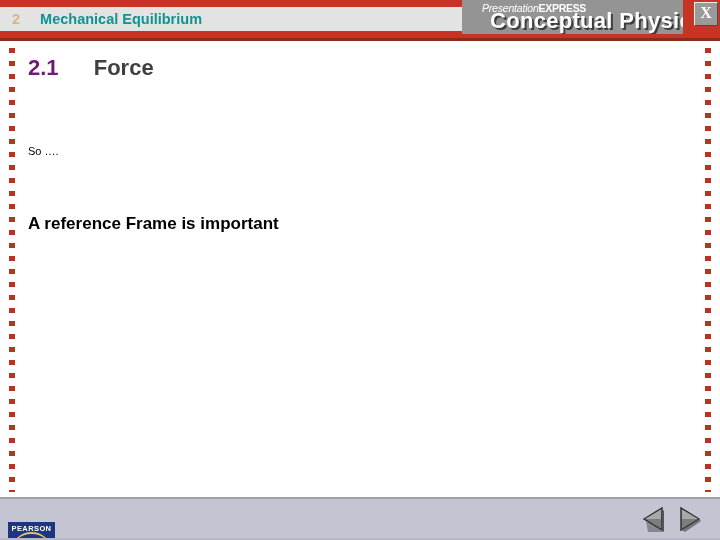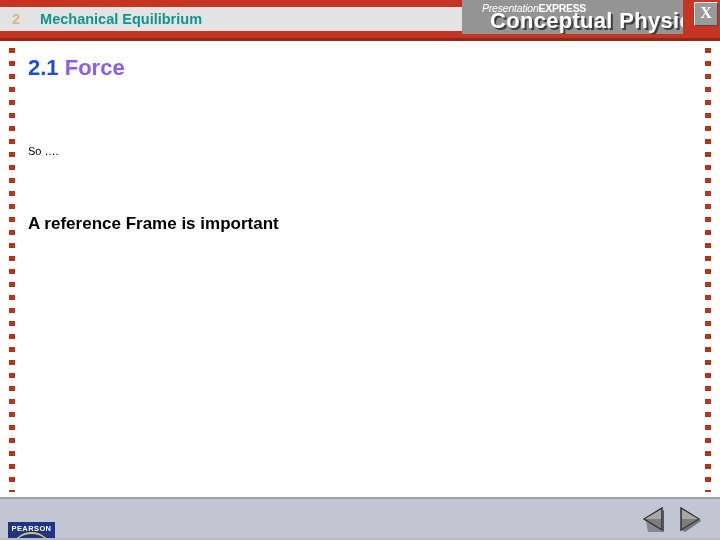--- a/index.html
+++ b/index.html
@@ -160,22 +160,22 @@
     margin: 0;
     padding: 0;
     font-size: 22px;
     font-weight: bold;
     line-height: 1.2;
     position: absolute;
     left: 2px;
     top: 7px;
     white-space: nowrap;
   }
-  #section-number { color: #1d4ed8; }
-  #section-title  { color: #8b5cf6; }
+  #section-number { color: #701a75; }
+  #section-title  { color: #404040; margin-left: 29px; }
 
   #subheading {
     position: absolute;
     left: 2px;
     top: 51px;
     margin: 0;
     font-size: 23px;
     font-weight: bold;
     color: #15908c;
     line-height: 1.2;

